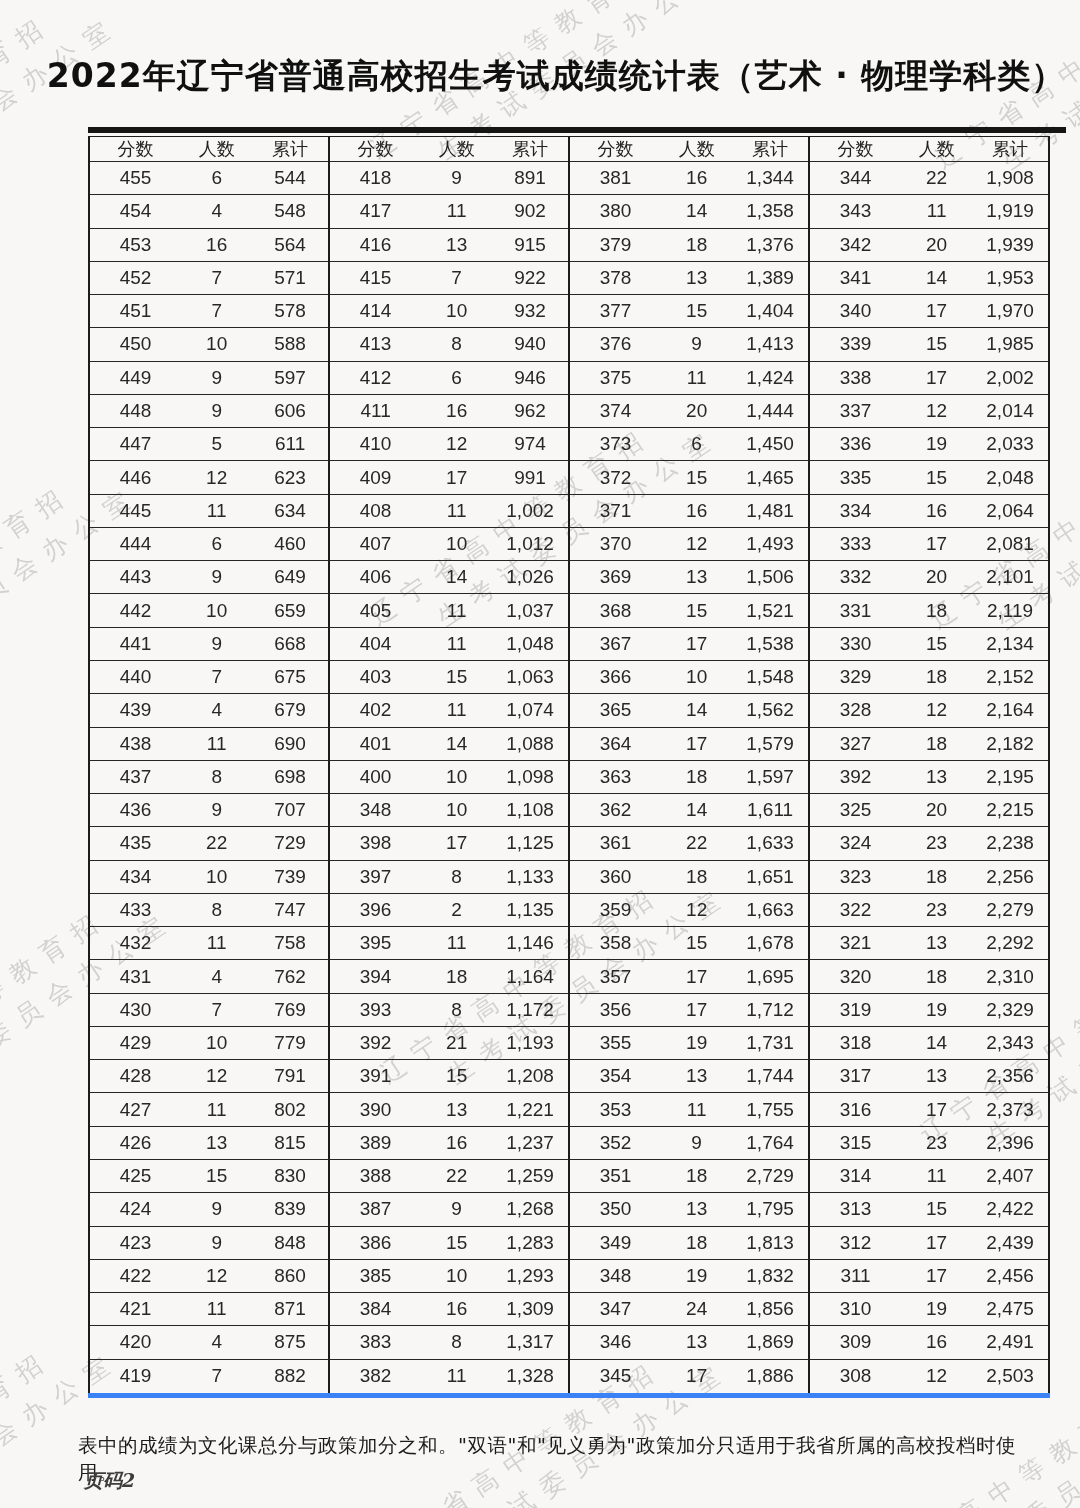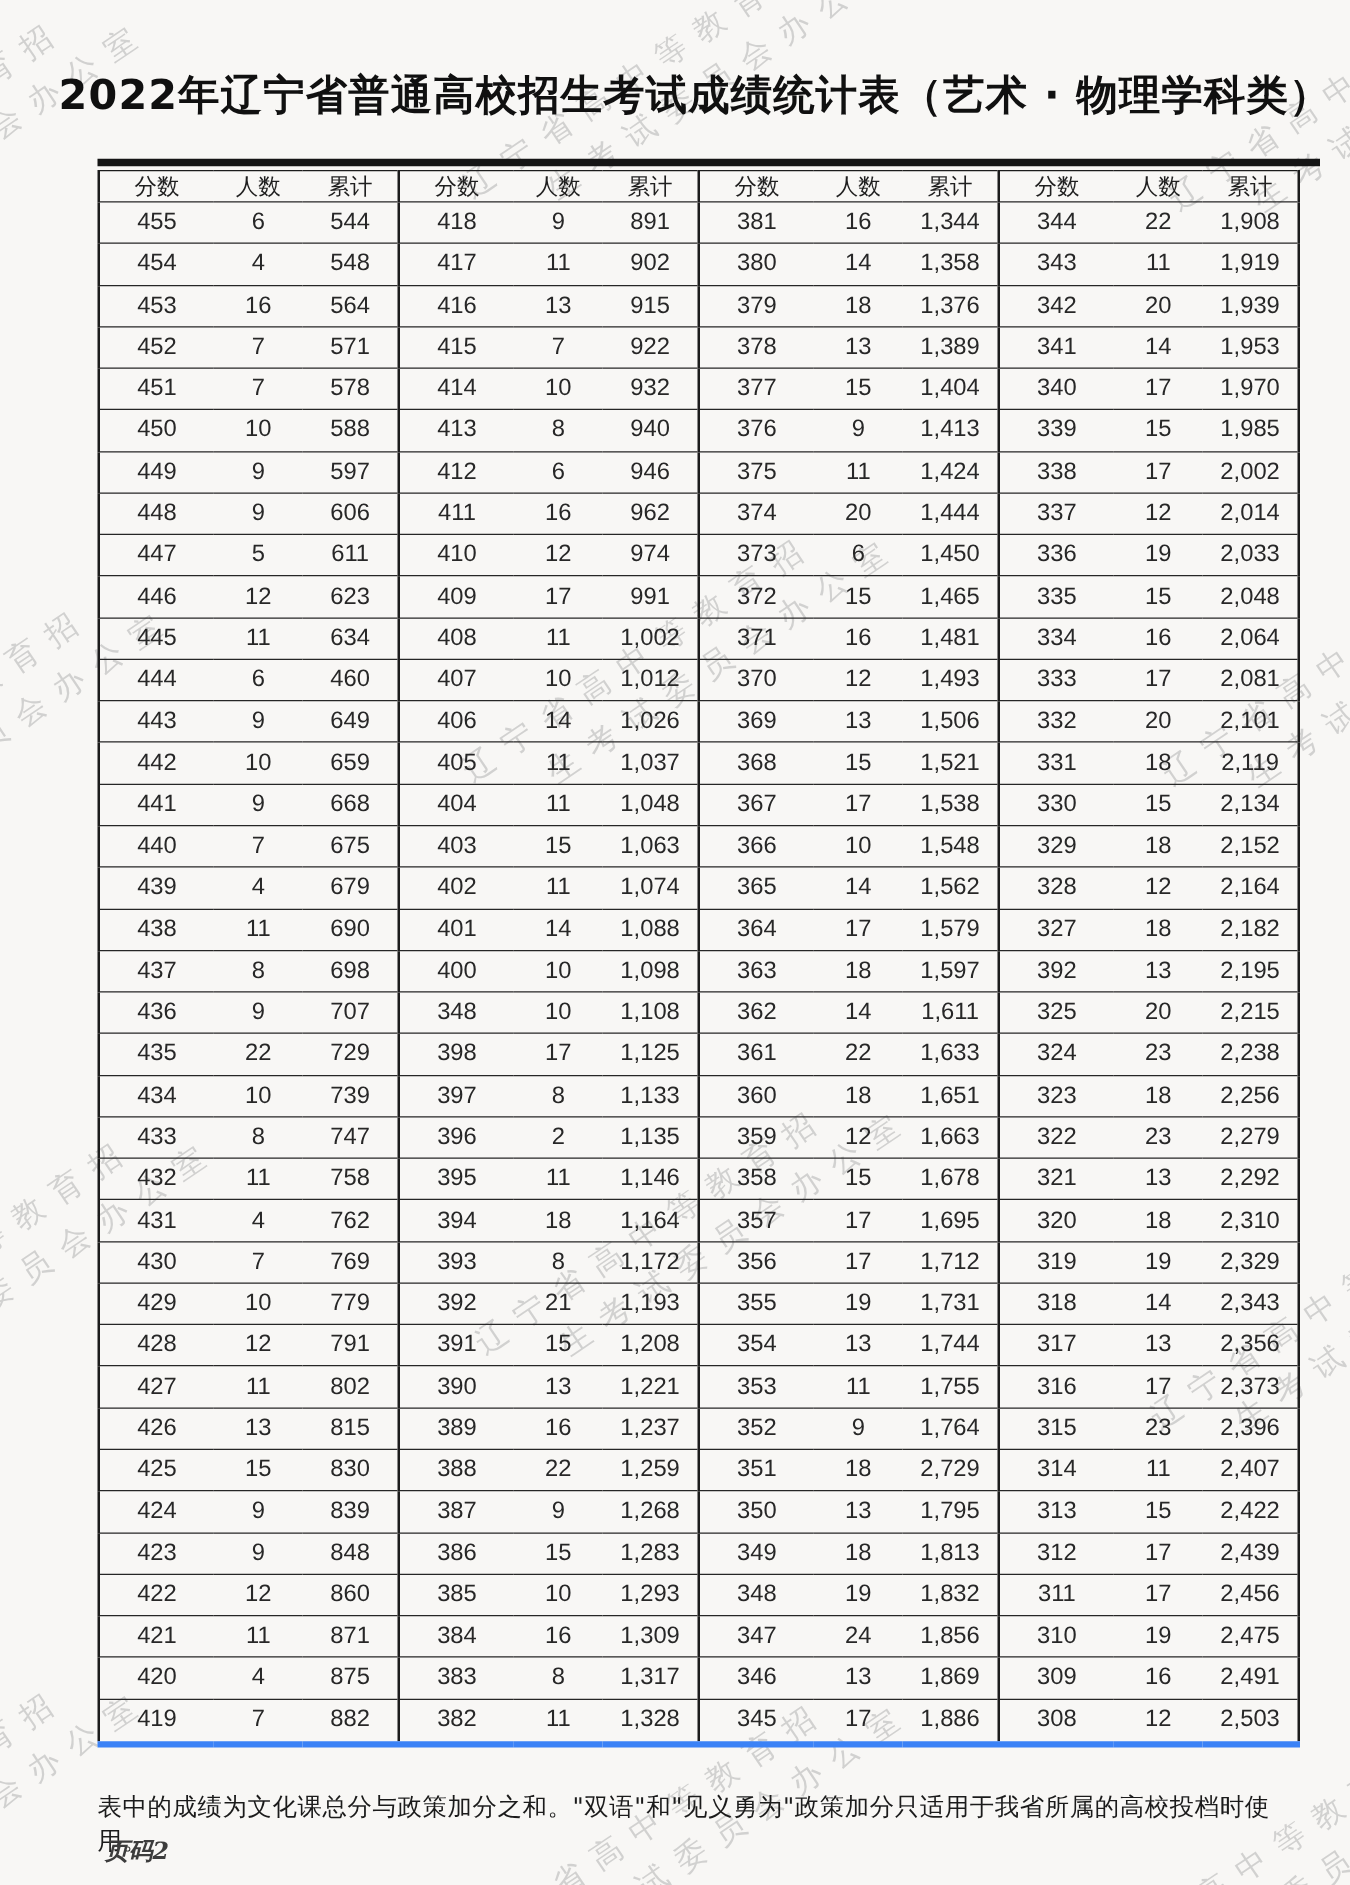--- a/index.html
+++ b/index.html
@@ -24,21 +24,21 @@
   }
   .wm .l2{margin-left:55px;display:block;}
   
   .title{
     position:absolute;z-index:2;left:0;top:38px;width:1080px;
     text-align:center;font-size:33px;font-weight:bold;color:#101010;
     letter-spacing:1px;margin:16px;
     font-family:"DejaVu Sans",sans-serif;
   }
   
-  .table-wrap{position:absolute;z-index:1;left:78px;top:127px;width:978px;}
+  .table-wrap{position:absolute;z-index:1;left:88px;top:127px;width:978px;}
   .top-band{height:6px;background:#151515;margin-bottom:3px;}
   table.score-table{
     width:962px;height:1262px;
     border-collapse:collapse;table-layout:fixed;
     background:transparent;
   }
   .score-table td,.score-table th{
     border-top:1.6px solid #262626;
     border-bottom:1.6px solid #262626;
     text-align:center;vertical-align:middle;

